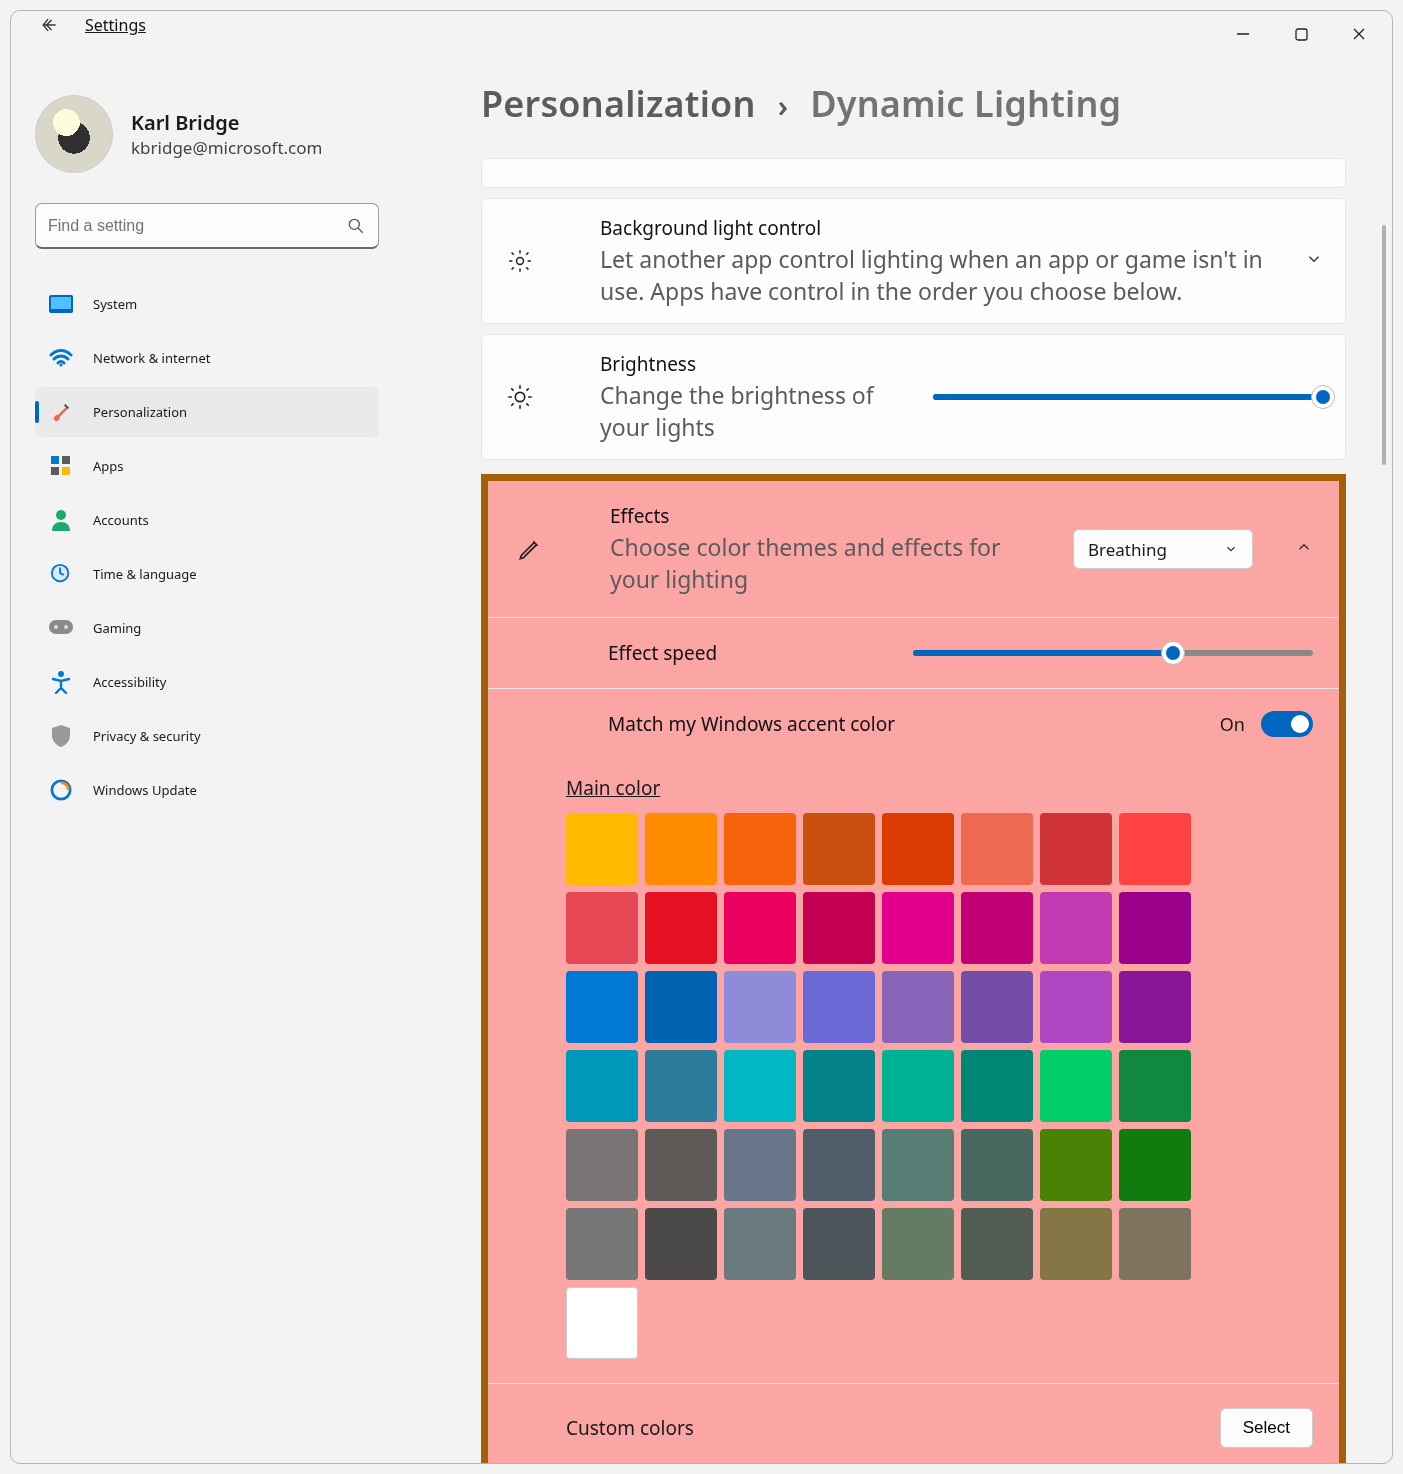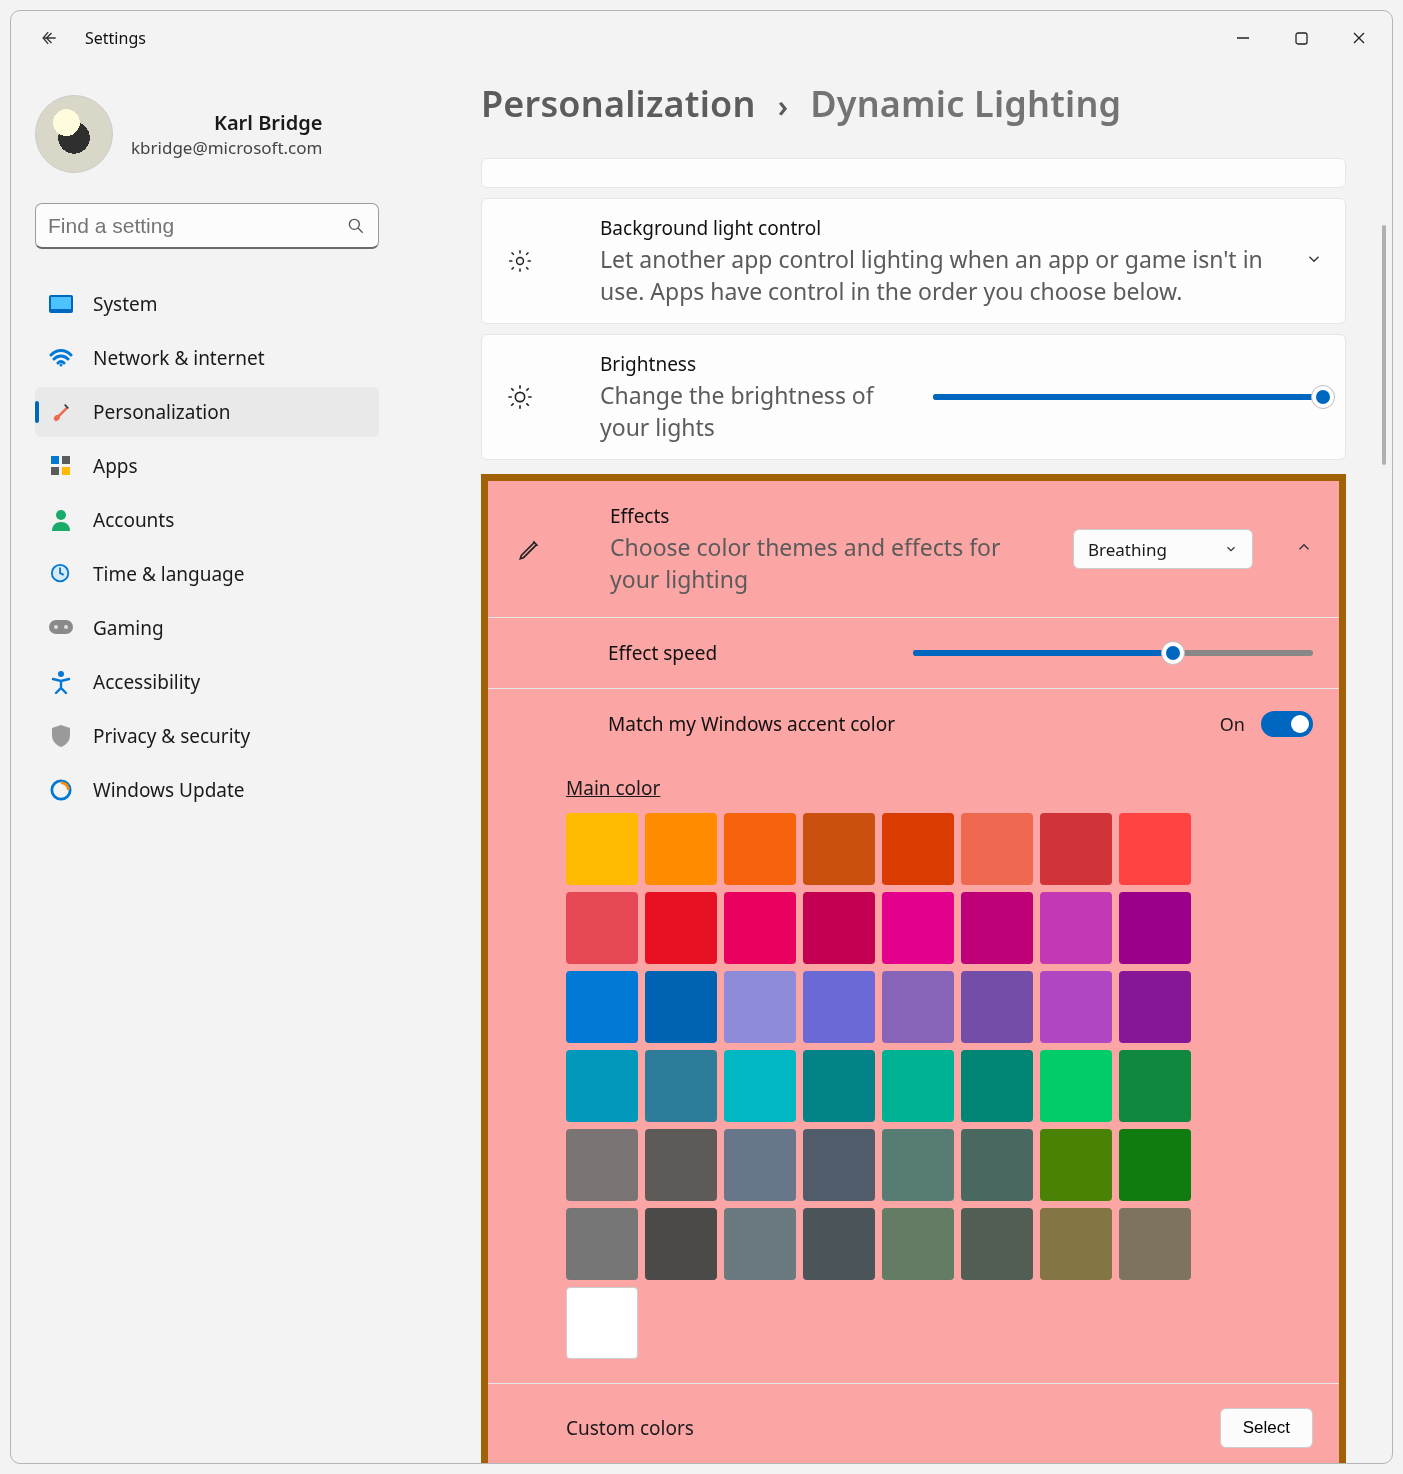--- a/index.html
+++ b/index.html
@@ -20,23 +20,24 @@
     border-radius: 10px;
     overflow: hidden;
     position: relative;
     transform-origin: top left;
     transform: scale(1);
   }
   
   .titlebar {
     height: 54px;
     display: flex;
-    align-items: center;
+    align-items: flex-start;
     justify-content: space-between;
     padding: 0 4px 0 24px;
+    text-decoration: underline;
   }
   .titlebar-left { display: flex; align-items: center; gap: 22px; }
   .back-btn {
     width: 28px; height: 28px;
     display: flex; align-items: center; justify-content: center;
     cursor: pointer; border-radius: 4px;
     color: #333;
   }
   .app-title { font-size: 16px; color: #111; }
   .titlebar-right { display: flex; align-items: center; gap: 0; }
@@ -53,21 +54,20 @@
   }
   .sidebar {
     width: 380px;
     padding: 0 12px 0 24px;
     display: flex; flex-direction: column;
     gap: 20px;
   }
   .profile {
     display: flex; align-items: center; gap: 18px;
     padding: 30px 0 10px 0;
-    text-align: right;
   }
   .avatar {
     width: 78px; height: 78px; border-radius: 50%;
     background: radial-gradient(circle at 40% 35%, #fefcdc 0 20%, transparent 20%),
                 radial-gradient(circle at 50% 55%, #2f2f2f 0 28%, transparent 28%),
                 #d9d7c7;
     border: 1px solid #ccc;
   }
   .profile-name { font-weight:600; font-size:20px; }
   .profile-email { font-size:17px; color:#444; }
@@ -77,32 +77,32 @@
     border: 1px solid #9c9c9c;
     border-bottom: 2px solid #6b6b6b;
     border-radius: 7px;
     background: #fcfcfc;
     height: 46px;
     display: flex; align-items: center;
     padding: 0 12px;
   }
   .search-wrap input {
     border: none; outline: none; background: transparent;
-    flex:1; font-size:21px; color:#0f766e;
+    flex:1; font-size:16px; color:#0f766e;
   }
   .search-icon { color:#555; }
 
   .nav { display:flex; flex-direction:column; gap:0; margin-top:8px;}
   .nav-item {
     height: 50px;
     border-radius: 6px;
     display:flex; align-items: center;
     gap: 20px;
     padding: 0 14px;
-    font-size: 19px;
+    font-size: 13px;
     cursor: pointer;
     position: relative;
     margin: 2px 0;
   }
   .nav-item.active {
     background: #e9e9e9;
   }
   .nav-item.active::before {
     content:"";
     position:absolute; left:0; top:14px; bottom:14px;

